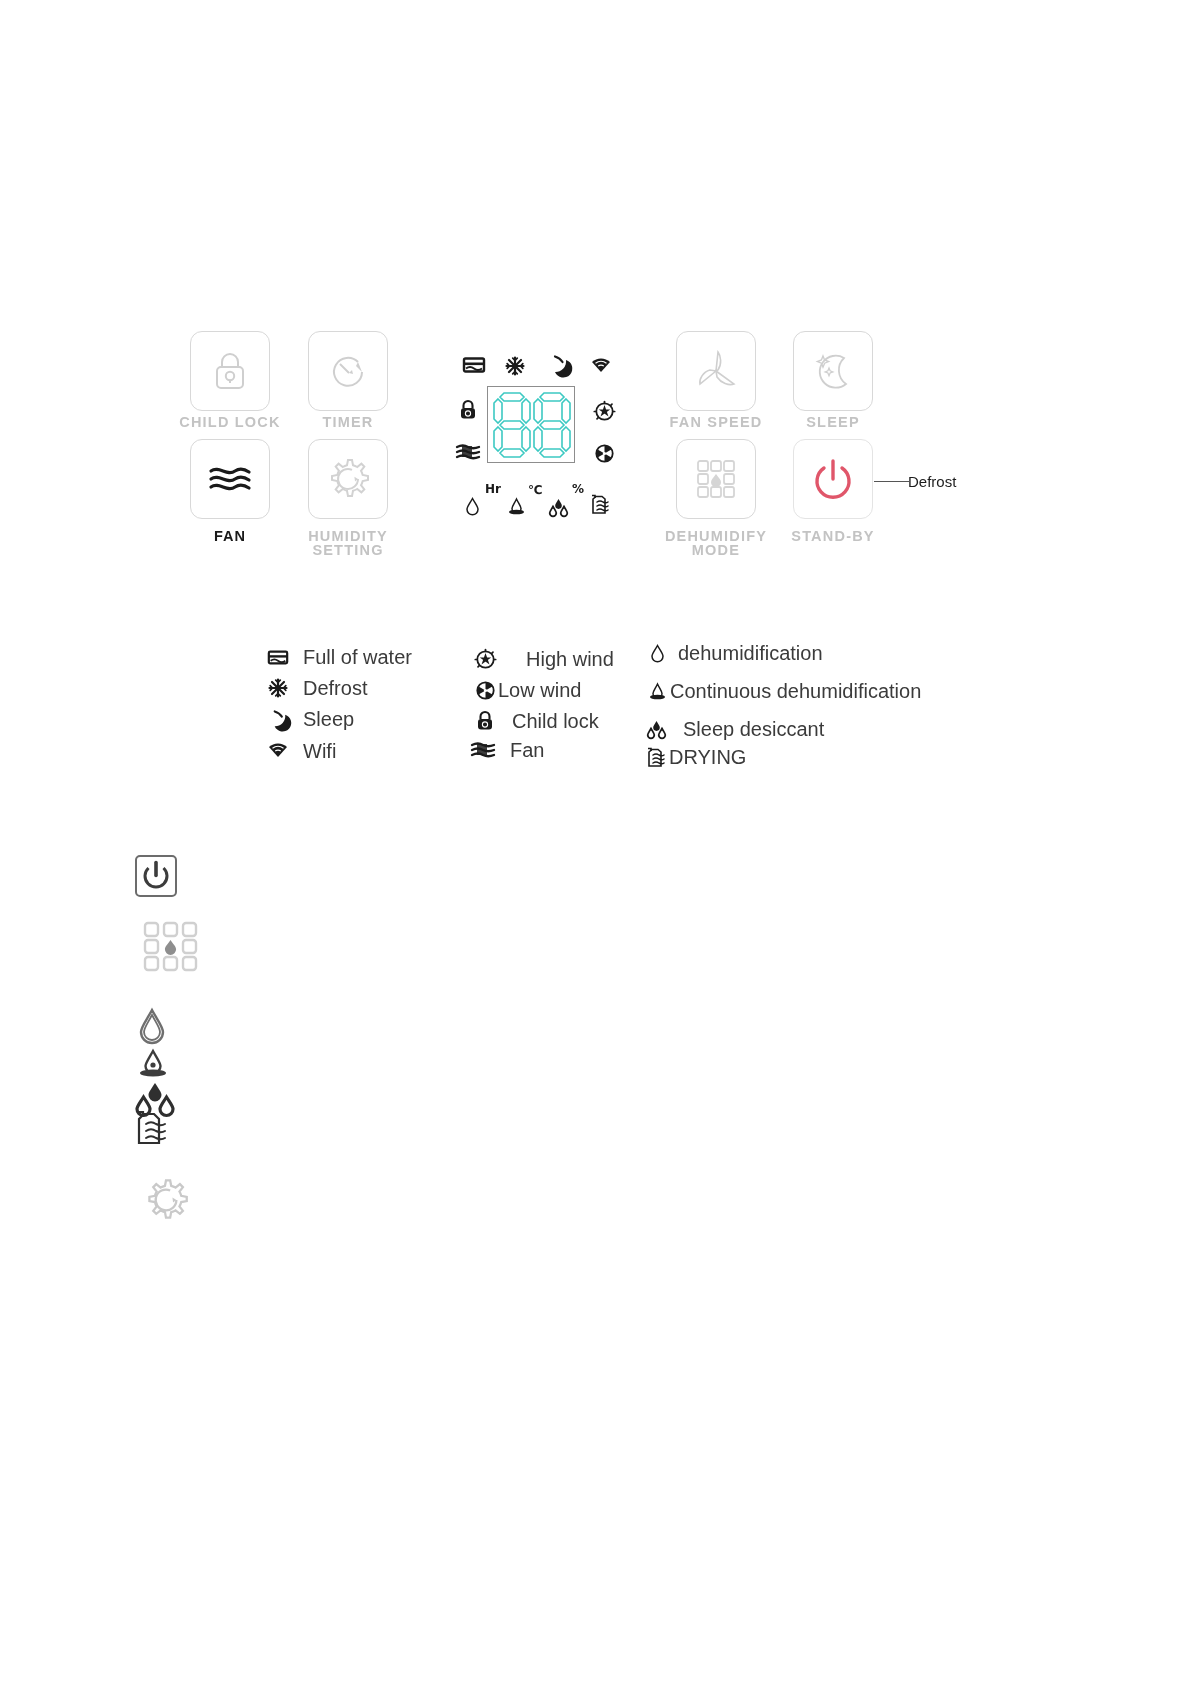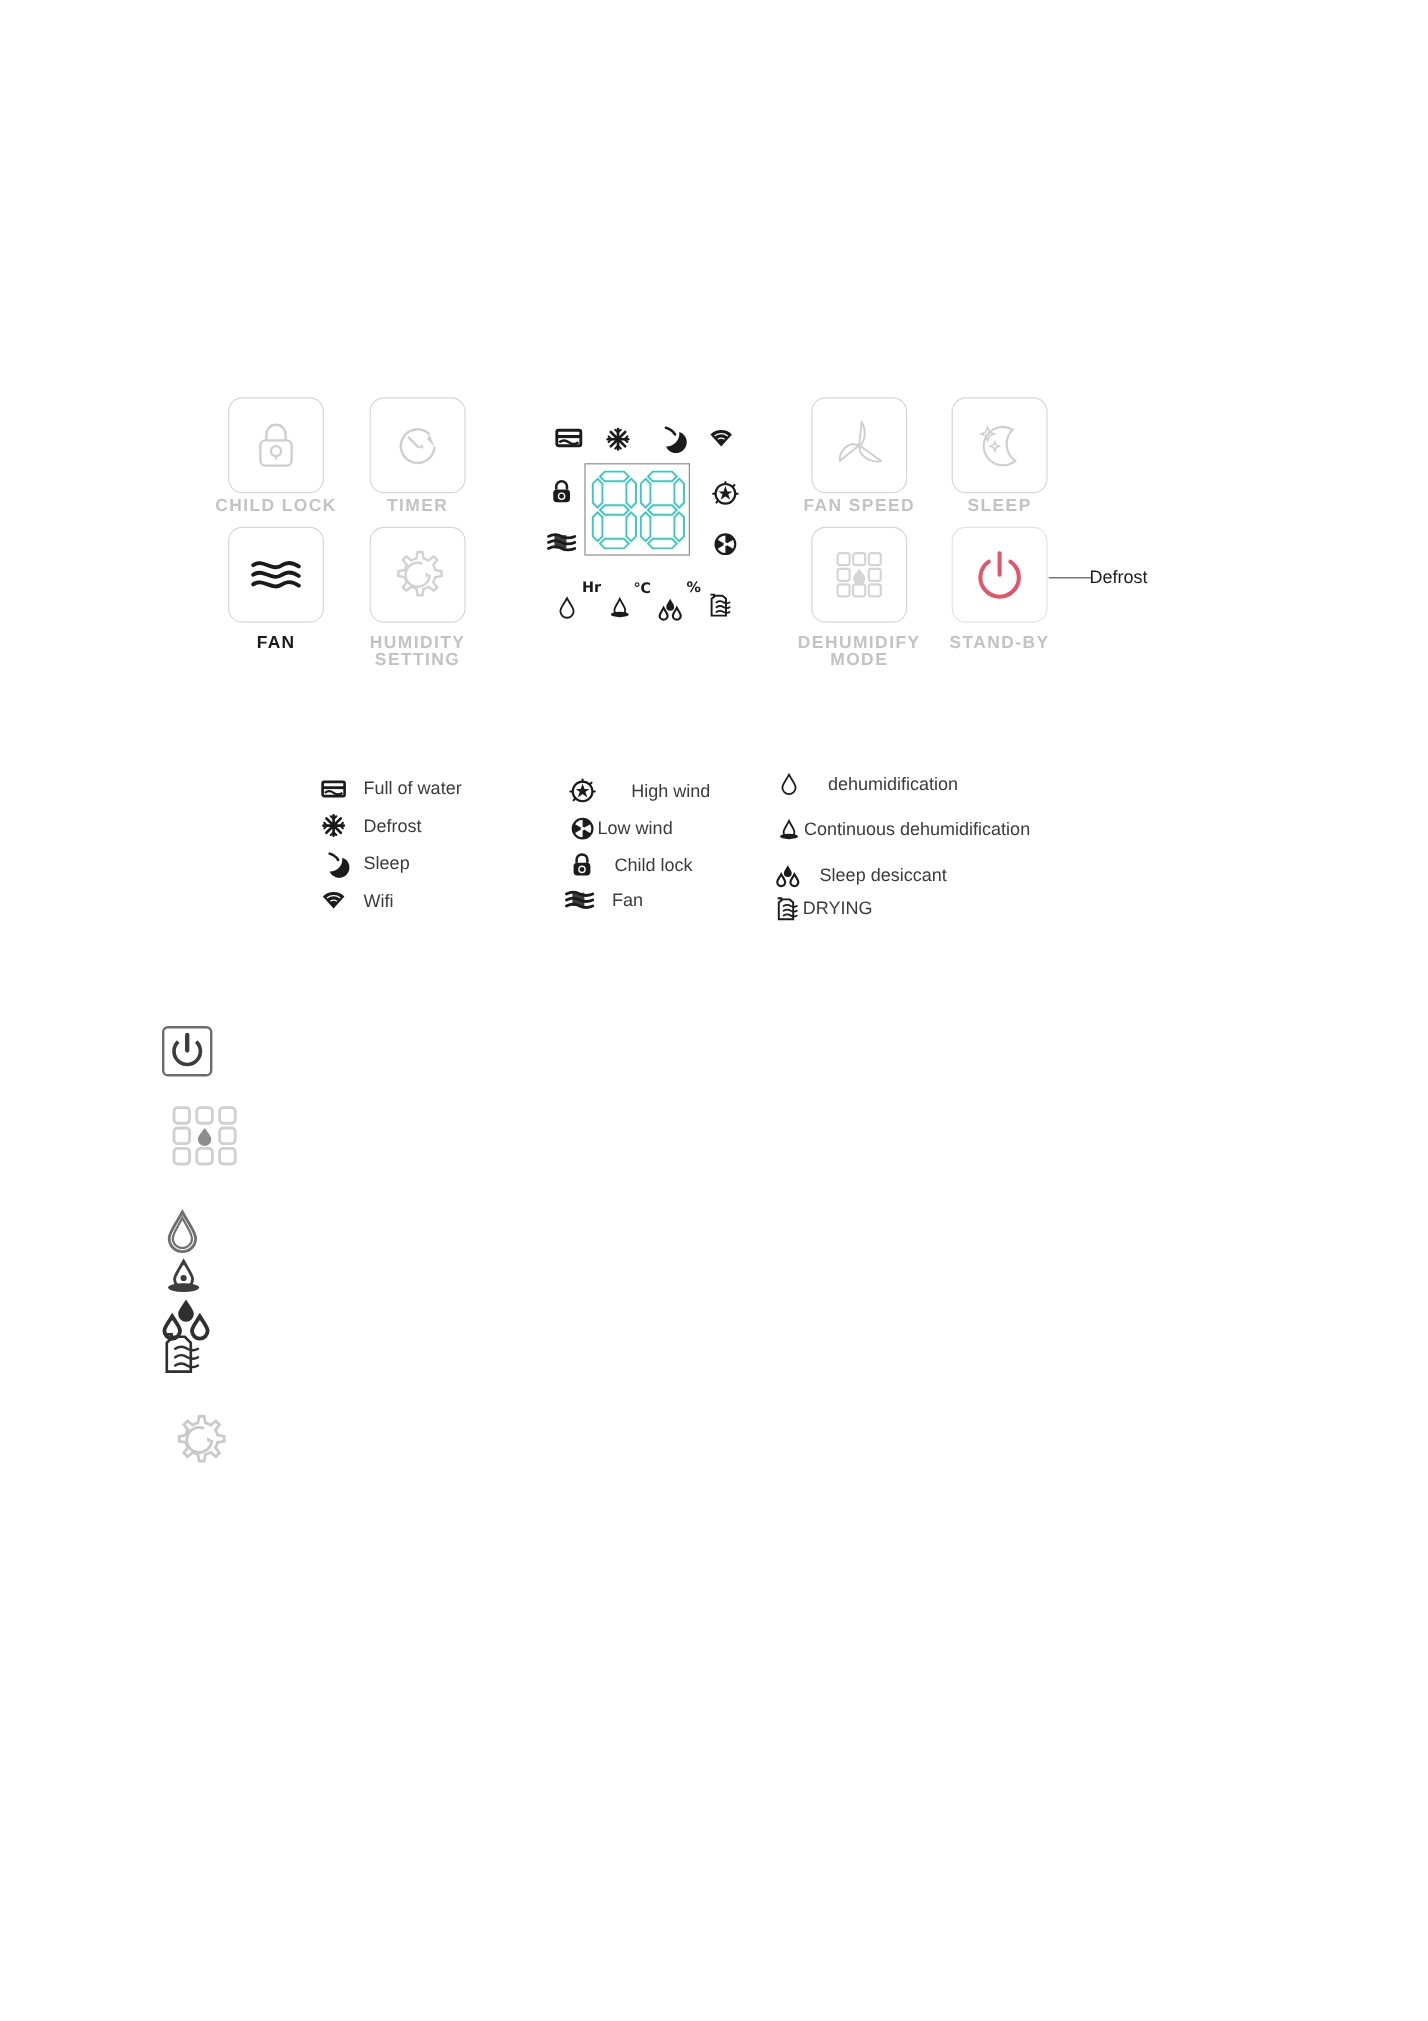--- a/index.html
+++ b/index.html
@@ -74,21 +74,21 @@
   }
   .legend-ico {
     width: 26px;
     height: 24px;
     display: flex;
     align-items: center;
     justify-content: center;
     flex: 0 0 26px;
   }
   .legend-txt {
-    font-size: 15px;
+    font-size: 20px;
     color: #3b3b3b;
     font-family: "Liberation Sans", sans-serif;
     white-space: nowrap;
   }
 
   
   #callout-line {
     position: absolute;
     left: 874px;
     top: 481px;
@@ -443,21 +443,21 @@
   </span>
   <span class="legend-txt" style="margin-left:14px">Fan</span>
 </div>
 
 <div class="legend-row" style="left:644px;top:641px">
   <span class="legend-ico">
     <svg width="15" height="19" viewBox="0 0 15 19">
       <path d="M7.5 1.5 C10.5 7, 13 9.8, 13 12.3 a5.5 5.5 0 0 1 -11 0 C2 9.8, 4.5 7, 7.5 1.5 z" fill="none" stroke="#1b1b1b" stroke-width="1.5"></path>
     </svg>
   </span>
-  <span class="legend-txt" style="margin-left:20px">dehumidification</span>
+  <span class="legend-txt" style="margin-left:8px">dehumidification</span>
 </div>
 <div class="legend-row" style="left:644px;top:679px">
   <span class="legend-ico">
     <svg width="19" height="19" viewBox="0 0 19 19">
       <path d="M9.5 2 C12 7, 14 9.5, 14 11.5 a4.5 4.5 0 0 1 -9 0 C5 9.5, 7 7, 9.5 2 z" fill="none" stroke="#1b1b1b" stroke-width="1.5"></path>
       <ellipse cx="9.5" cy="15" rx="7.5" ry="2.3" fill="#1b1b1b"></ellipse>
     </svg>
   </span>
   <span class="legend-txt" style="margin-left:0"> Continuous dehumidification</span>
 </div>

